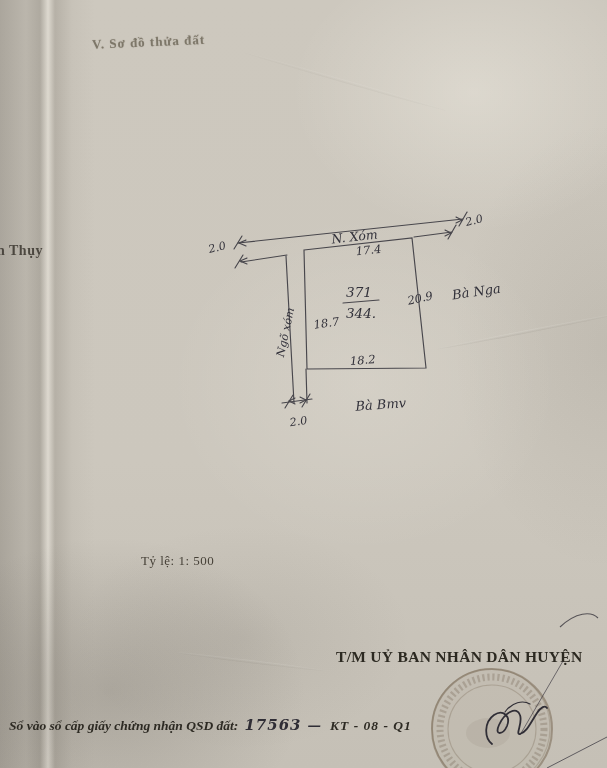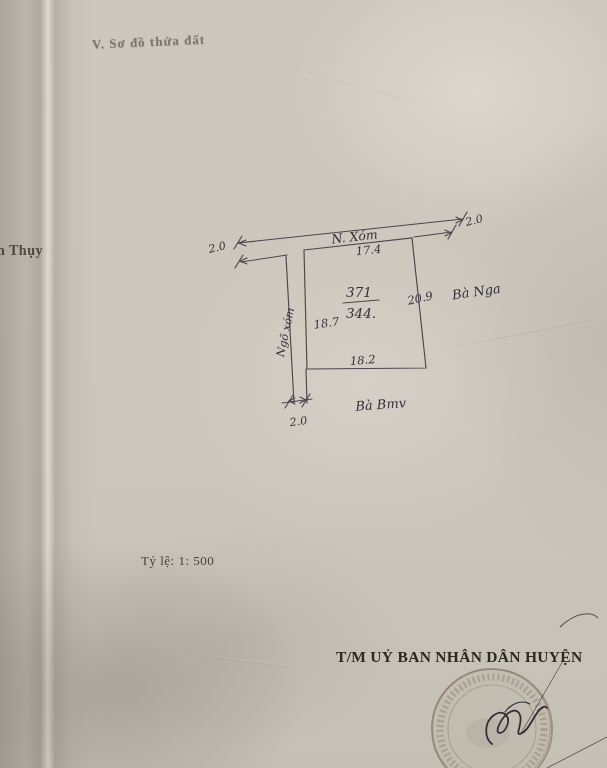--- a/index.html
+++ b/index.html
@@ -54,20 +54,23 @@
 
   <div class="heading-faint">V. Sơ đồ thửa đất</div>
 
   <div class="edge-fragment">n Thụy</div>
 
   <div class="scale">Tỷ lệ: 1: 500</div>
 
 
   <div class="authority">T/M UỶ BAN NHÂN DÂN HUYỆN</div>
 
+  <div class="footer-line">
+    <span>Sổ vào sổ cấp giấy chứng nhận QSD đất:</span><span class="num hw">17563</span><span class="sep hw">—</span><span class="code">KT - 08 - Q1</span>
+  </div>
 
   <svg class="sketch" width="607" height="768" viewBox="0 0 607 768">
 
     <g stroke="#3a3940" stroke-width="1.15" fill="none" stroke-linecap="round" opacity="0.9">
       <line x1="238" y1="243" x2="463" y2="219"></line>
       <line x1="241" y1="262" x2="287" y2="255"></line>
       <line x1="414" y1="237" x2="452" y2="232"></line>
       <polygon points="304,250 412,238 426,368 307,369"></polygon>
       <line x1="286" y1="256" x2="294" y2="403"></line>
       <line x1="306" y1="369" x2="307" y2="403"></line>

